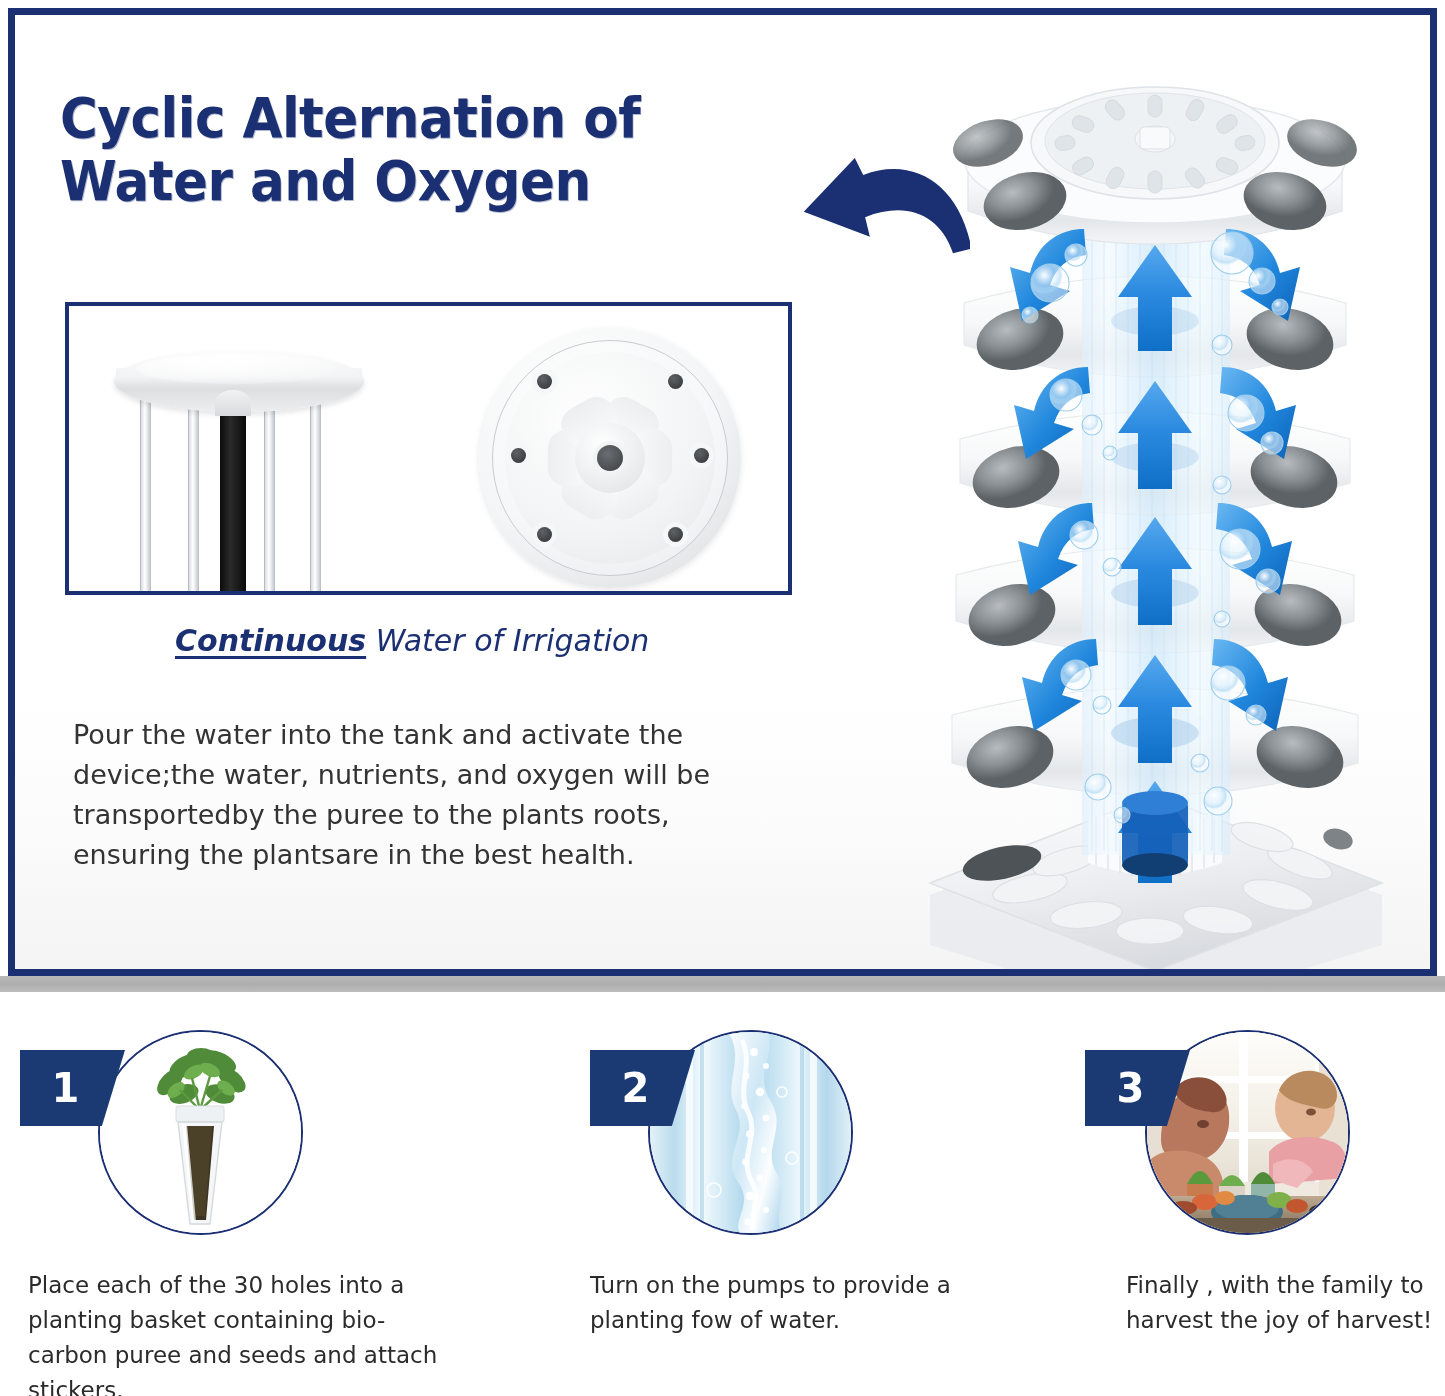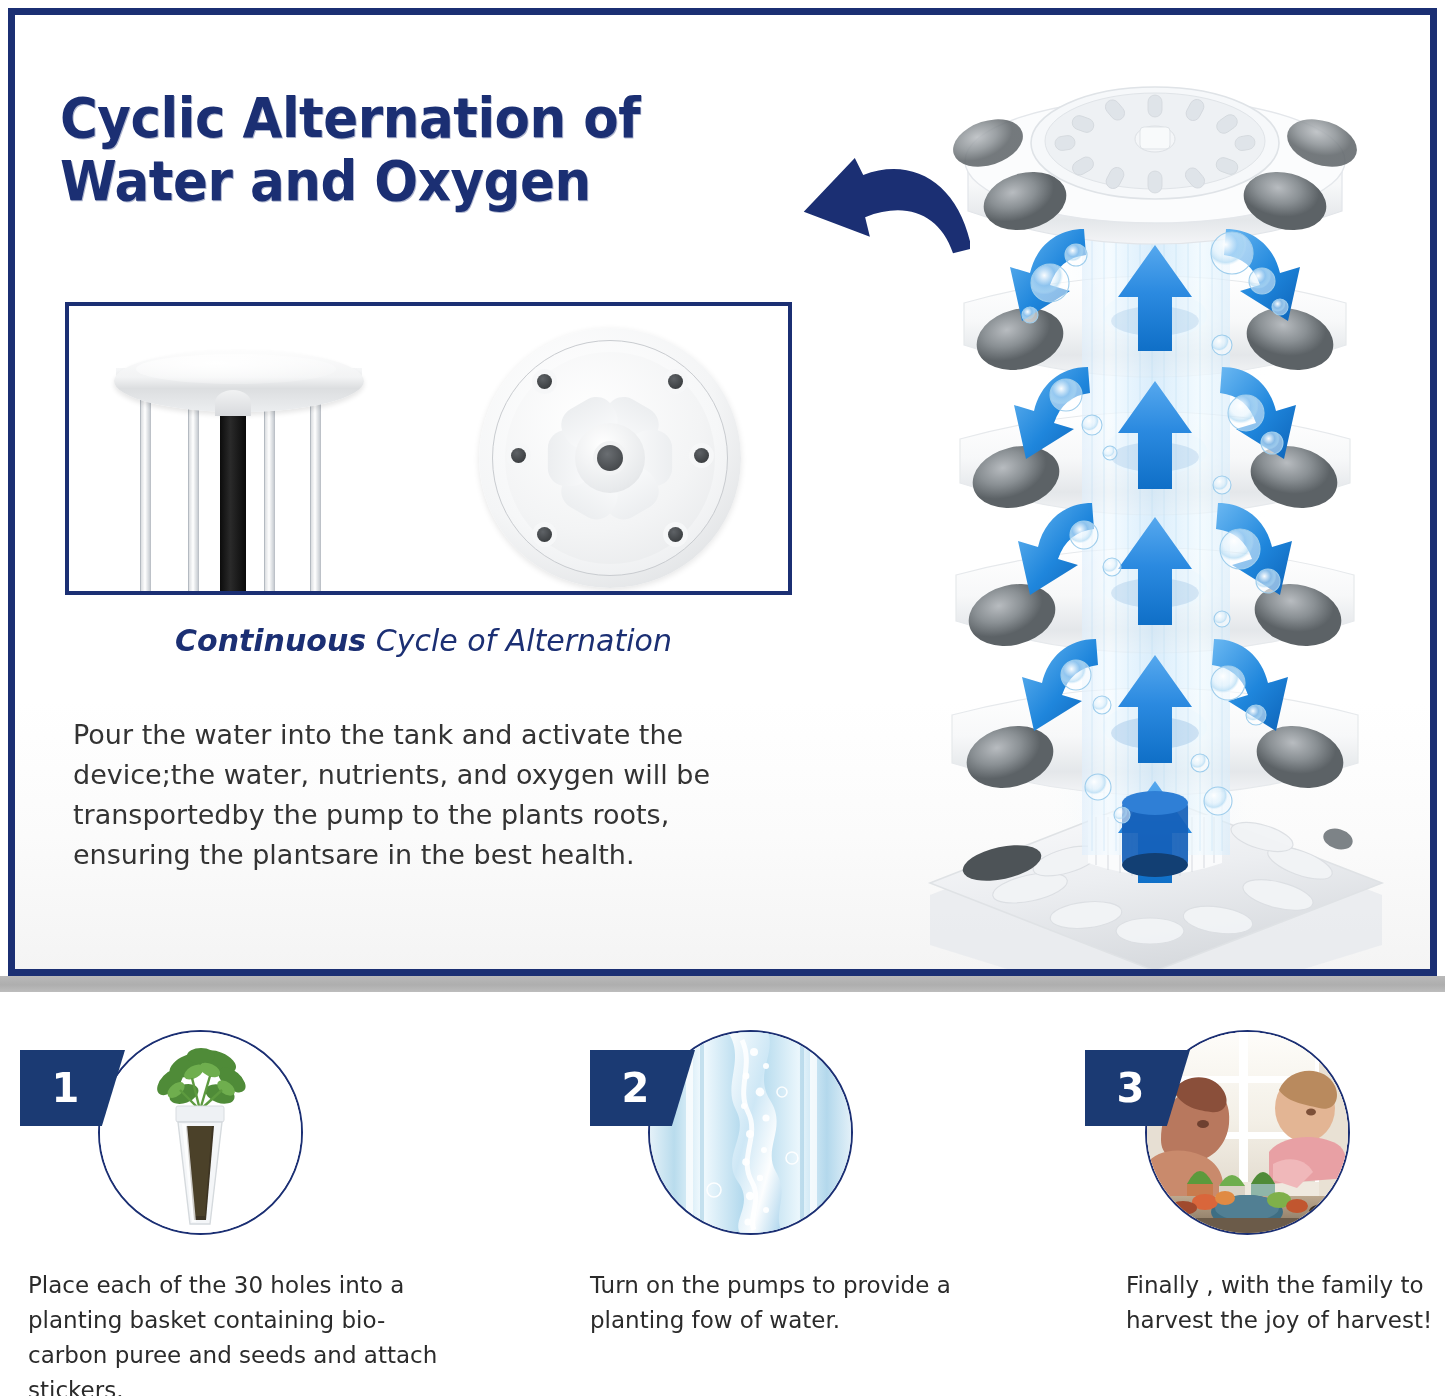--- a/index.html
+++ b/index.html
@@ -155,20 +155,21 @@
     position: absolute;
     left: 160px; top: 608px;
     font-size: 30px;
     color: #1b2f73;
     font-style: italic;
     font-family: "DejaVu Sans", sans-serif;
     white-space: nowrap;
   }
   #inset-caption .strong {
     font-weight: bold;
+    text-decoration: underline;
     text-underline-offset: 5px;
     text-align: right;
   }
 
   
   #body-paragraph {
     position: absolute;
     left: 58px; top: 700px;
     width: 720px;
     font-family: "DejaVu Sans", sans-serif;
@@ -294,24 +295,24 @@
             <div class="screw" style="right:6px;  top:96px;"></div>
             <div class="screw" style="left:32px;  bottom:22px;"></div>
             <div class="screw" style="right:32px; bottom:22px;"></div>
           </div>
         </div>
 
       </div>
     </div>
 
     <div id="inset-caption">
-      <span class="strong">Continuous</span><span> Cycle of Alternation</span>
+      <span class="strong">Continuous</span><span> Water of Irrigation</span>
     </div>
 
-    <p id="body-paragraph">Pour the water into the tank and activate the device;the water, nutrients, and oxygen will be transportedby the pump to the plants roots, ensuring the plantsare in the best health.</p>
+    <p id="body-paragraph">Pour the water into the tank and activate the device;the water, nutrients, and oxygen will be transportedby the puree to the plants roots, ensuring the plantsare in the best health.</p>
 
     <div id="tower">
       <svg class="tower-svg" width="566" height="962" viewBox="0 0 566 962">
         <defs>
           <linearGradient id="whiteTier" x1="0" y1="0" x2="0" y2="1">
             <stop offset="0%" stop-color="#ffffff"></stop>
             <stop offset="45%" stop-color="#f7f8f9"></stop>
             <stop offset="78%" stop-color="#e4e7ea"></stop>
             <stop offset="100%" stop-color="#f4f5f7"></stop>
           </linearGradient>

